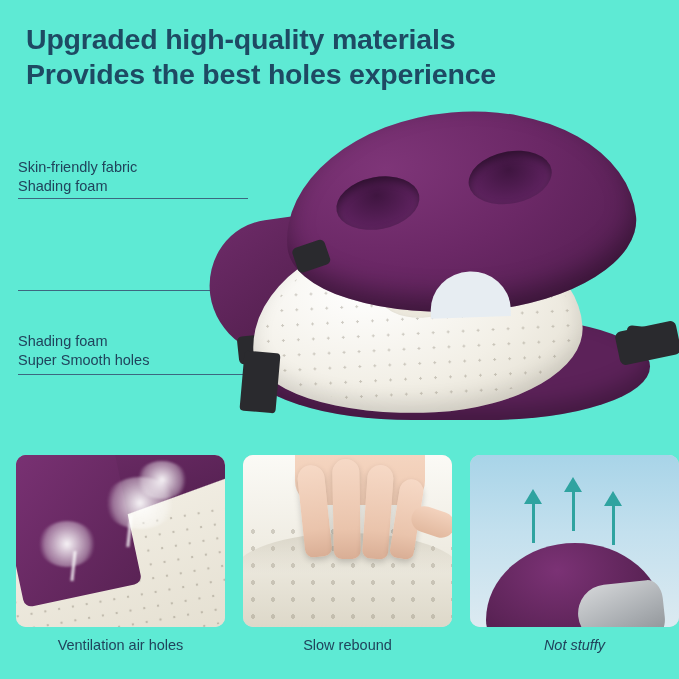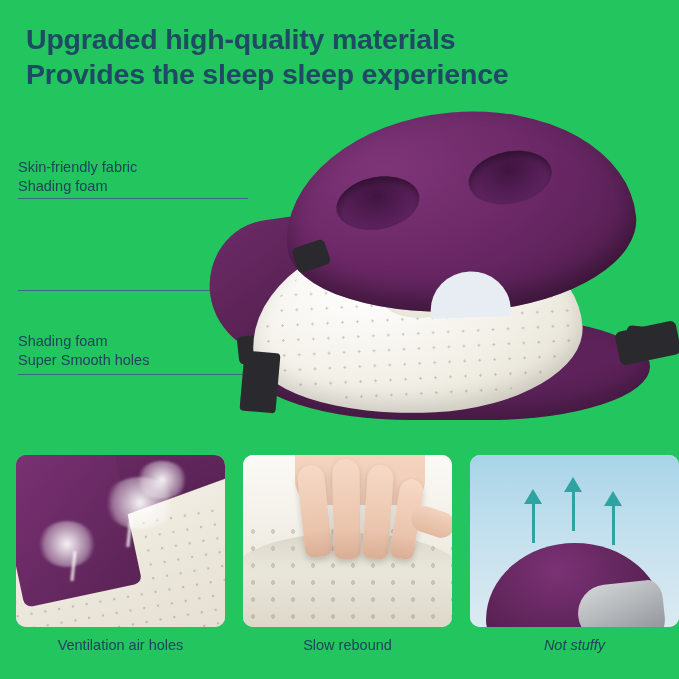--- a/index.html
+++ b/index.html
@@ -10,21 +10,21 @@
     width: 679px;
     height: 679px;
     background: #e8eef3;
     font-family: "Liberation Sans", sans-serif;
     overflow: hidden;
   }
   .page {
     position: relative;
     width: 679px;
     height: 679px;
-    background: #22c55e;
+    background: #5eead4;
     overflow: hidden;
   }
 
   
   .headline {
     position: absolute;
     left: 26px;
     top: 22px;
     width: 640px;
   }
@@ -429,21 +429,21 @@
   .ar-2 { left: 98px;  top: 22px; }
   .ar-3 { left: 138px; top: 36px; }
 </style>
 </head>
 <body>
 
 <div class="page">
 
   <div class="headline">
     <div class="line">Upgraded high-quality materials</div>
-    <div class="line">Provides the sleep sleep experience</div>
+    <div class="line">Provides the best holes experience</div>
   </div>
 
   <div class="hero">
 
     <div class="callout callout-1">
       <span class="l1">Skin-friendly fabric</span>
       <span class="l2">Shading foam</span>
     </div>
     <div class="callout callout-3">
       <span class="l1">Shading foam</span>

